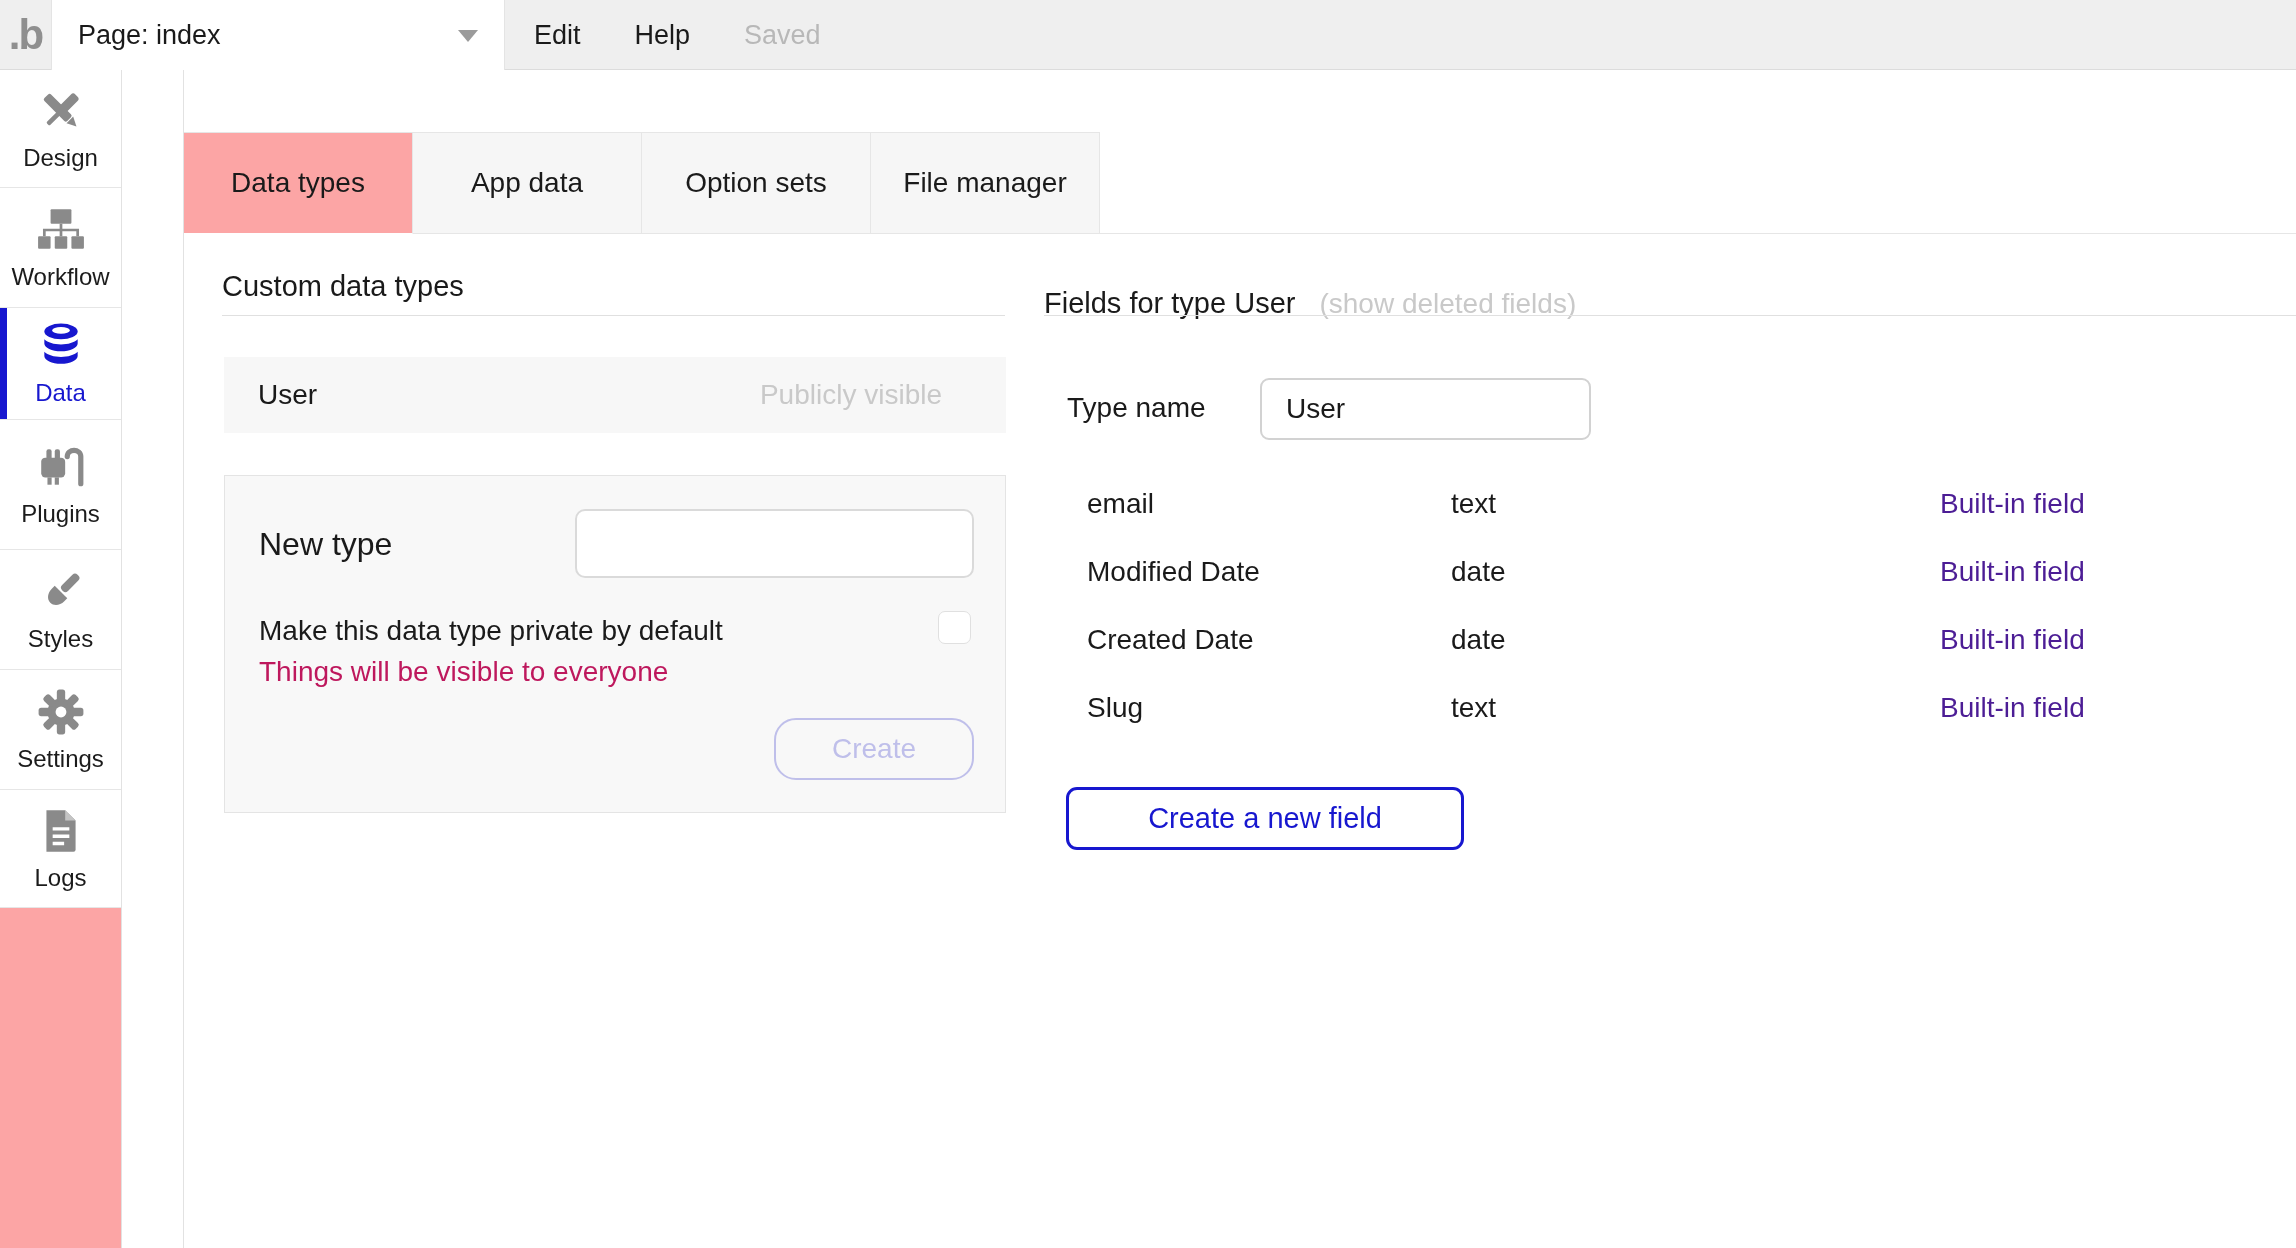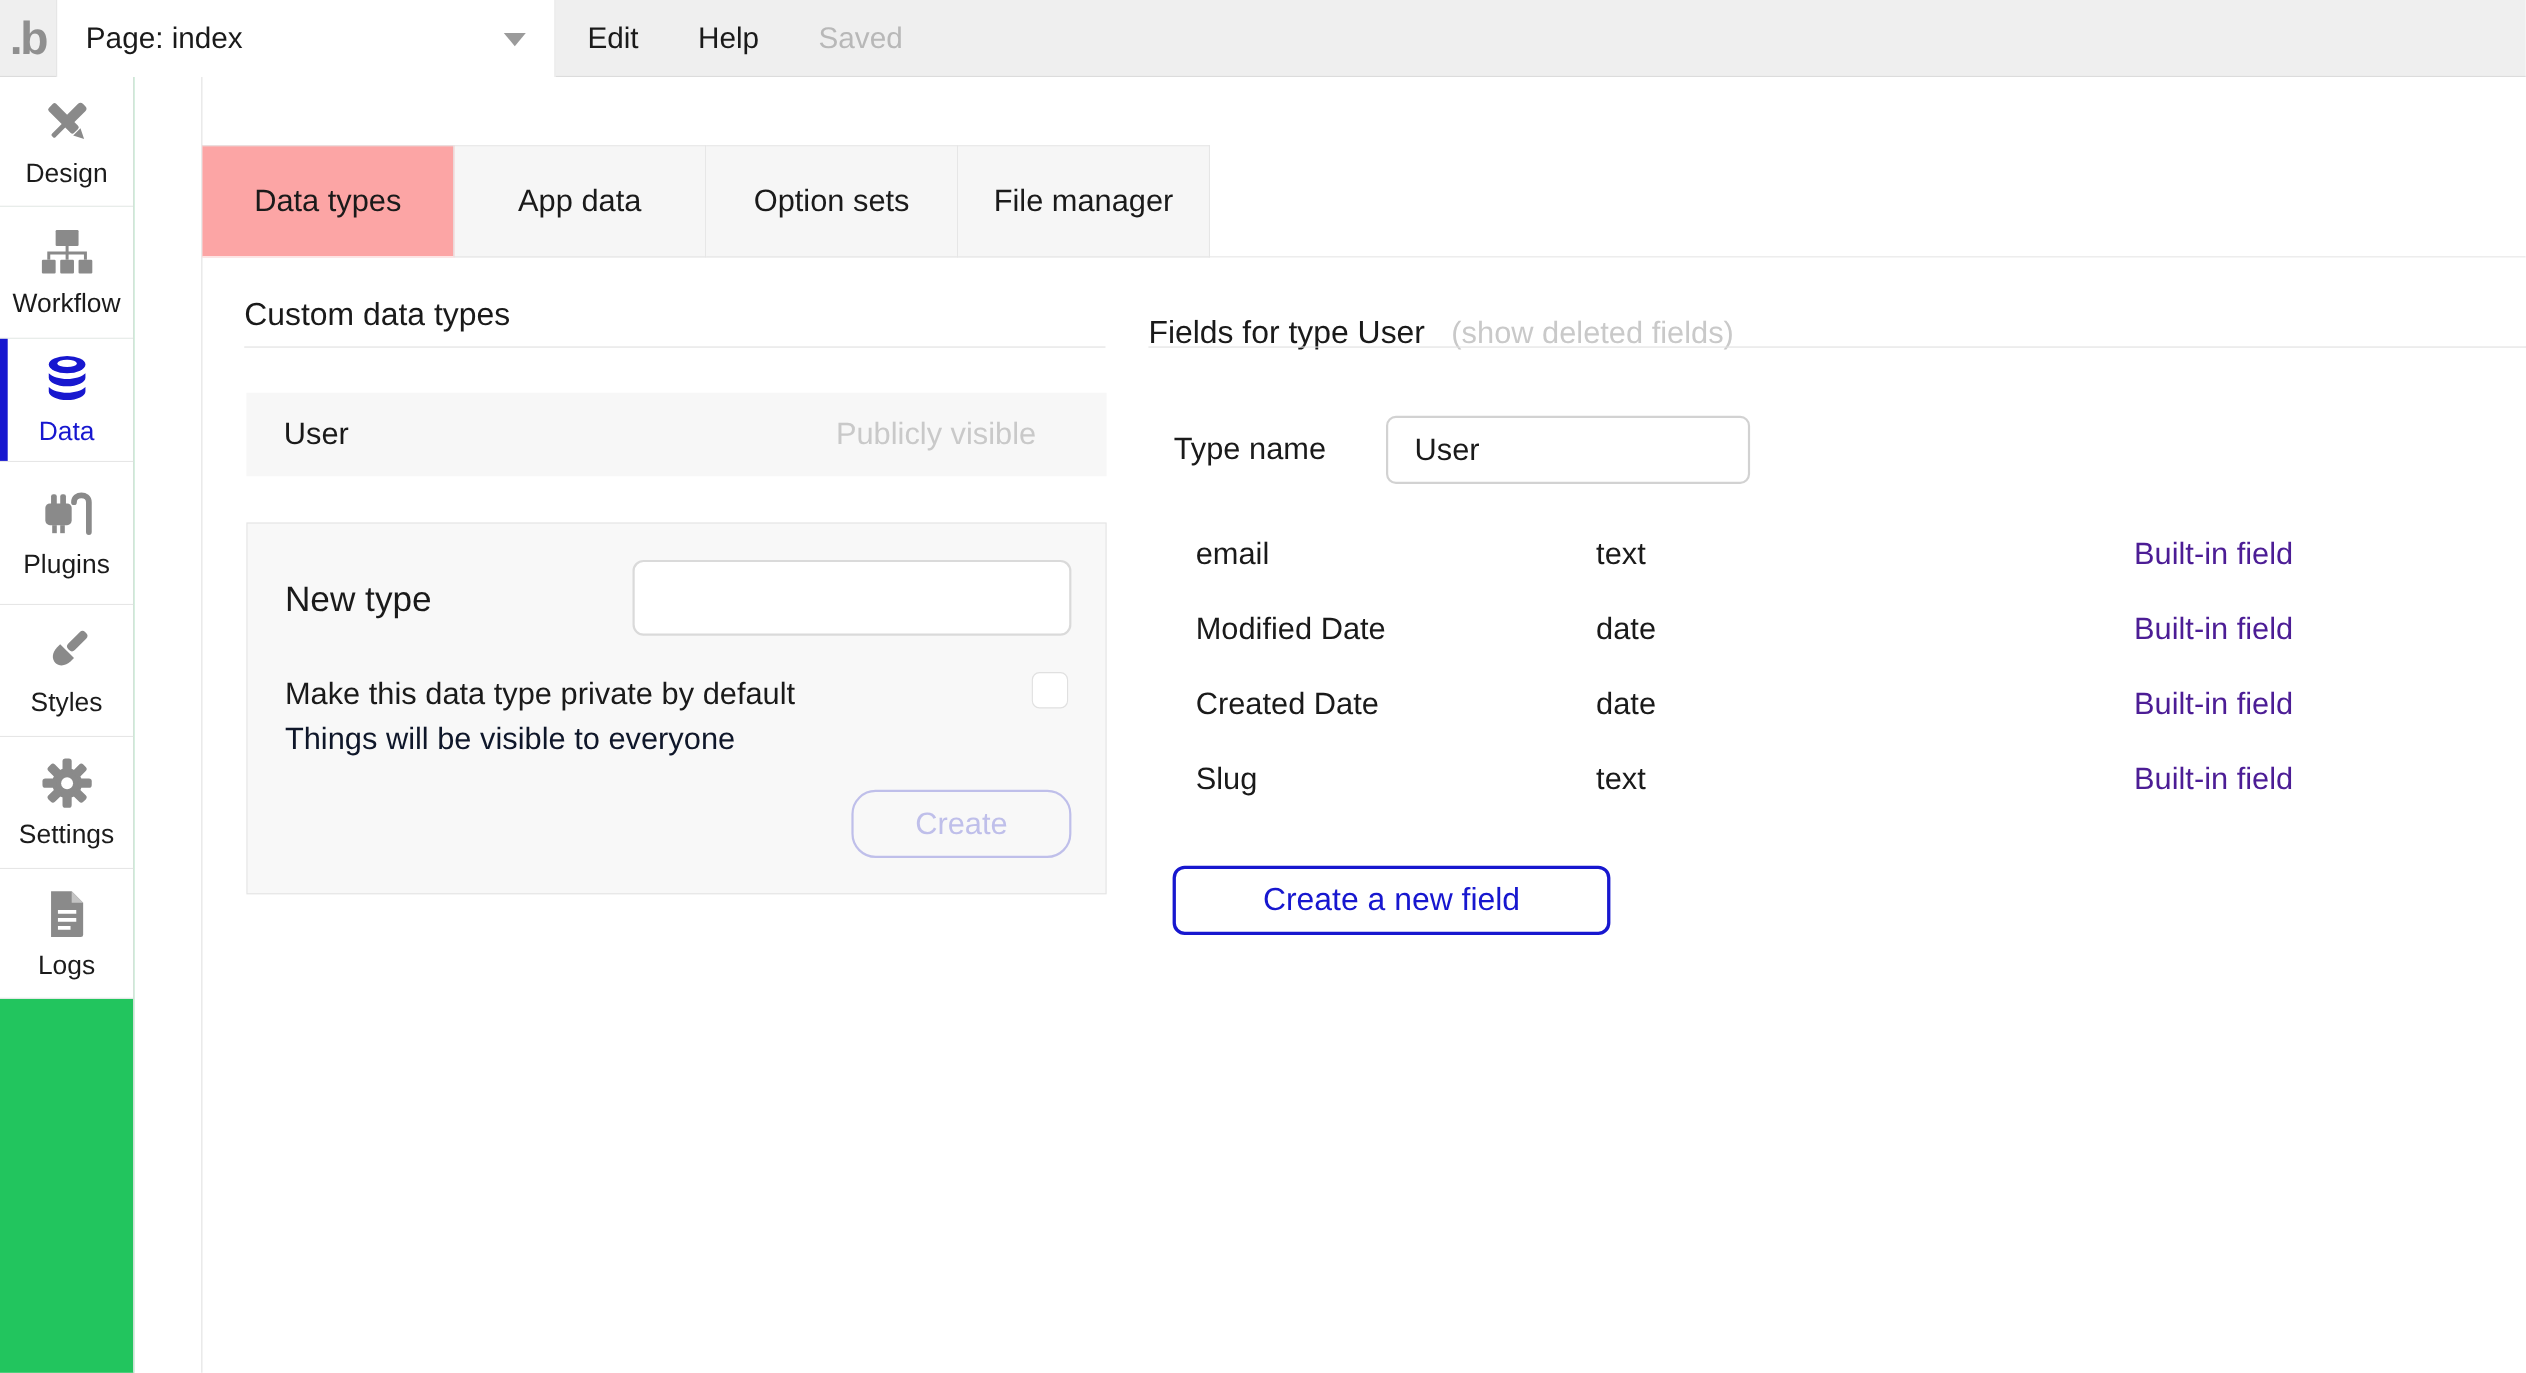--- a/index.html
+++ b/index.html
@@ -13,21 +13,21 @@
   .page-select{position:absolute;left:51px;top:0;width:454px;height:70px;background:#fff;
     border-left:1px solid #e4e4e4;border-right:1px solid #e4e4e4;display:flex;align-items:center;
     padding-left:26px;font-size:27px;cursor:pointer;}
   .caret{position:absolute;right:26px;top:30px;width:0;height:0;border-left:10px solid transparent;
     border-right:10px solid transparent;border-top:12px solid #9b9b9b;}
   .topmenu{position:absolute;left:506px;top:0;height:70px;display:flex;align-items:center;padding-left:28px;gap:54px;font-size:27px;}
   .topmenu .menu-item{cursor:pointer;}
   .saved{color:#b8b8b8;}
 
   
-  .sidebar{position:absolute;left:0;top:70px;width:122px;height:1178px;background:#22c55e;border-right:1px solid #e2e2e2;}
+  .sidebar{position:absolute;left:0;top:70px;width:122px;height:1178px;background:#fca5a5;border-right:1px solid #e2e2e2;}
   .side-item{position:relative;width:100%;display:flex;flex-direction:column;align-items:center;justify-content:center;
     gap:8px;border-bottom:1px solid #e6e6e6;background:#fff;cursor:pointer;}
   .side-item svg{width:50px;height:50px;display:block;}
   .side-label{font-size:24px;color:#1b1b1b;}
   .side-item.active .side-label{color:#1717cf;}
   .side-item.active::before{content:"";position:absolute;left:0;top:0;bottom:0;width:7px;background:#1717cf;}
 
   
   .panel{position:absolute;left:183px;top:70px;width:2113px;height:1178px;background:#fff;border-left:1px solid #e2e2e2;}
 
@@ -45,21 +45,21 @@
   .type-row{position:absolute;left:40px;top:287px;width:782px;height:76px;background:#f7f7f7;
     display:flex;align-items:center;justify-content:space-between;padding:0 64px 0 34px;font-size:28px;cursor:pointer;}
   .type-visibility{color:#c9c9c9;}
   .newtype-box{position:absolute;left:40px;top:405px;width:782px;height:338px;background:#f8f8f8;border:1px solid #e4e4e4;}
   .nt-label{position:absolute;left:34px;top:52px;font-size:32px;line-height:32px;}
   .nt-input{position:absolute;left:350px;top:33px;width:399px;height:69px;border:2px solid #dadada;border-radius:10px;
     background:#fff;font-size:28px;padding:0 20px;font-family:inherit;color:#1a1a1a;outline:none;}
   .nt-private{position:absolute;left:34px;top:140px;font-size:28px;line-height:30px;}
   .checkbox{position:absolute;left:713px;top:135px;width:33px;height:33px;background:#fff;border:1px solid #e0e0e0;
     border-radius:7px;cursor:pointer;}
-  .nt-helper{position:absolute;left:34px;top:181px;font-size:28px;line-height:30px;color:#0f172a;}
+  .nt-helper{position:absolute;left:34px;top:181px;font-size:28px;line-height:30px;color:#be185d;}
   .btn-create{position:absolute;left:549px;top:242px;width:200px;height:62px;border:2px solid #bfbfea;border-radius:22px;
     background:transparent;color:#bfbfea;font-size:28px;font-family:inherit;cursor:default;}
 
   
   .h2-row{position:absolute;left:860px;top:215px;display:flex;align-items:baseline;gap:24px;}
   .h2-row .h2{font-size:29px;line-height:36px;}
   .show-deleted{font-size:28px;color:#c9c9c9;cursor:pointer;}
   .tn-label{position:absolute;left:883px;top:322px;font-size:28px;line-height:32px;}
   .tn-input{position:absolute;left:1076px;top:308px;width:331px;height:62px;border:2px solid #d2d2d2;border-radius:9px;
     background:#fff;font-size:28px;padding:0 24px;font-family:inherit;color:#1a1a1a;outline:none;}

